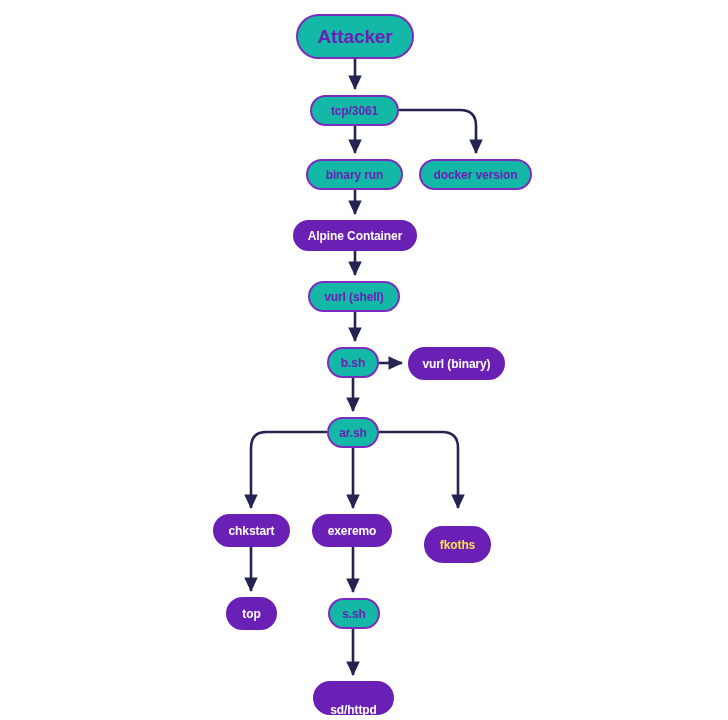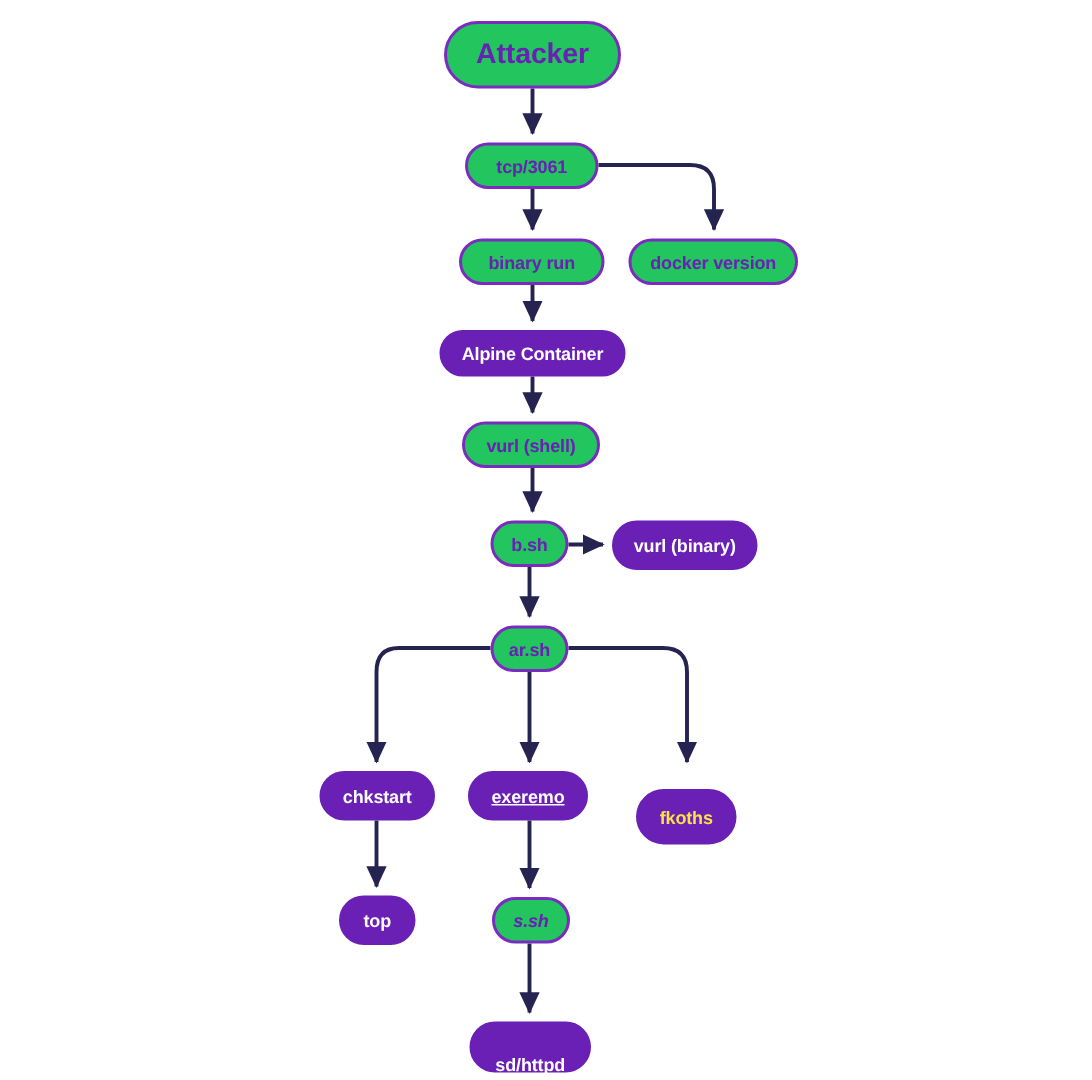--- a/index.html
+++ b/index.html
@@ -30,21 +30,21 @@
     position: absolute;
     box-sizing: border-box;
     display: flex;
     align-items: center;
     justify-content: center;
     border-radius: 999px;
     white-space: nowrap;
     letter-spacing: -0.1px;
   }
   .node.outlined {
-    background: #22c55e;
+    background: #14b8a6;
     border: 2px solid #22c55e;
     color: #6A1FB5;
   }
   .node.filled {
     background: #6A1FB5;
     border: 2px solid #6A1FB5;
     color: #ffffff;
   }
   .node-label {
     display: block;
@@ -105,30 +105,30 @@
       </div>
       <div class="node filled" style="left: 408px; top: 347px; width: 97px; height: 33px; background: rgb(106, 31, 181); border-color: rgb(106, 31, 181); color: rgb(255, 255, 255);">
         <span class="node-label" style="font-size: 12px;">vurl (binary)</span>
       </div>
       <div class="node outlined" style="left: 327px; top: 417px; width: 52px; height: 31px; border-color: rgb(123, 44, 191); color: rgb(106, 31, 181);">
         <span class="node-label" style="font-size: 12px;">ar.sh</span>
       </div>
       <div class="node filled" style="left: 213px; top: 514px; width: 77px; height: 33px; background: rgb(106, 31, 181); border-color: rgb(106, 31, 181); color: rgb(255, 255, 255); justify-content: center;">
         <span class="node-label" style="font-size: 12px;">chkstart</span>
       </div>
-      <div class="node filled" style="left: 312px; top: 514px; width: 80px; height: 33px; background: rgb(106, 31, 181); border-color: rgb(106, 31, 181); color: rgb(255, 255, 255); text-decoration: underline;">
+      <div class="node filled" style="left: 312px; top: 514px; width: 80px; height: 33px; background: rgb(106, 31, 181); border-color: rgb(106, 31, 181); color: rgb(255, 255, 255);">
         <span class="node-label" style="font-size: 12px;">exeremo</span>
       </div>
       <div class="node filled" style="left: 424px; top: 526px; width: 67px; height: 37px; background: rgb(106, 31, 181); border-color: rgb(106, 31, 181); color: #fde047;">
         <span class="node-label" style="font-size: 12px;">fkoths</span>
       </div>
       <div class="node filled" style="left: 226px; top: 597px; width: 51px; height: 33px; background: rgb(106, 31, 181); border-color: rgb(106, 31, 181); color: rgb(255, 255, 255);">
         <span class="node-label" style="font-size: 12px;">top</span>
       </div>
       <div class="node outlined" style="left: 328px; top: 598px; width: 52px; height: 31px; border-color: rgb(123, 44, 191); color: rgb(106, 31, 181);">
-        <span class="node-label" style="font-size: 12px; font-style: italic;">s.sh</span>
+        <span class="node-label" style="font-size: 12px;">s.sh</span>
       </div>
       <div class="node filled" style="left: 313px; top: 681px; width: 81px; height: 34px; background: rgb(106, 31, 181); border-color: rgb(106, 31, 181); color: rgb(255, 255, 255);">
         <span class="node-label" style="font-size: 12px; margin-top: 24px;">sd/httpd</span>
       </div>
     </div>
 
 </div>
 
 </body></html>

